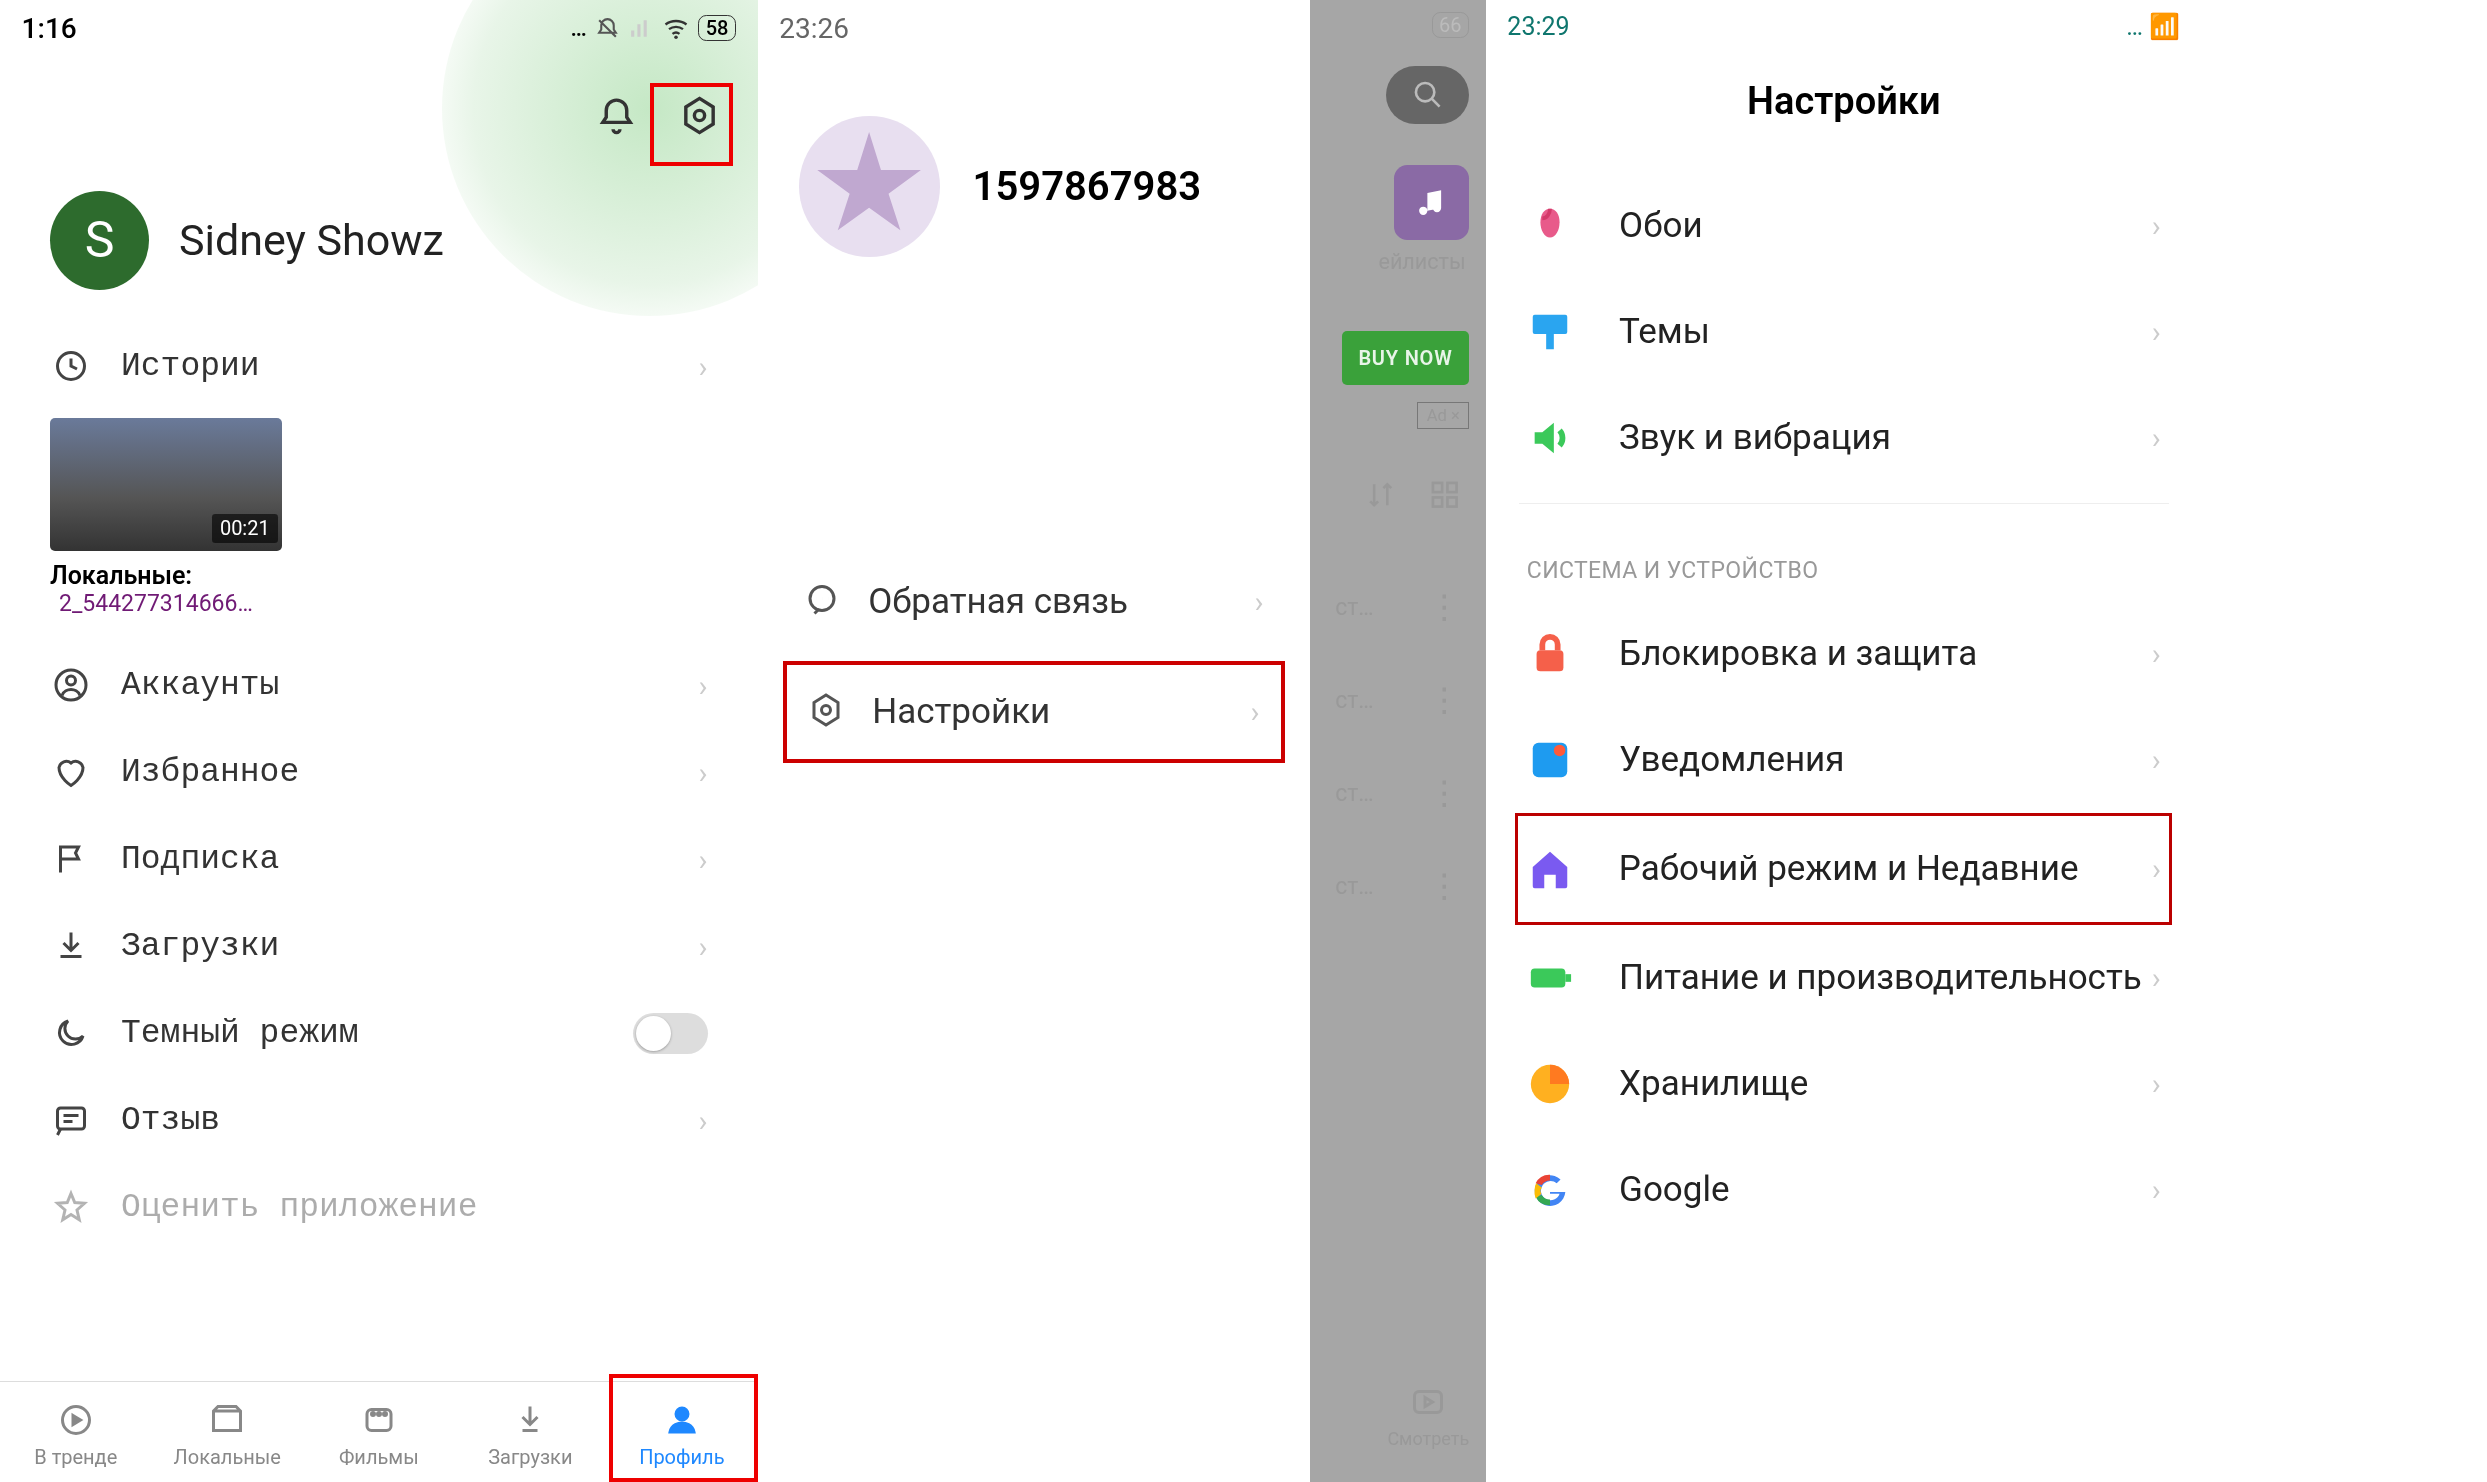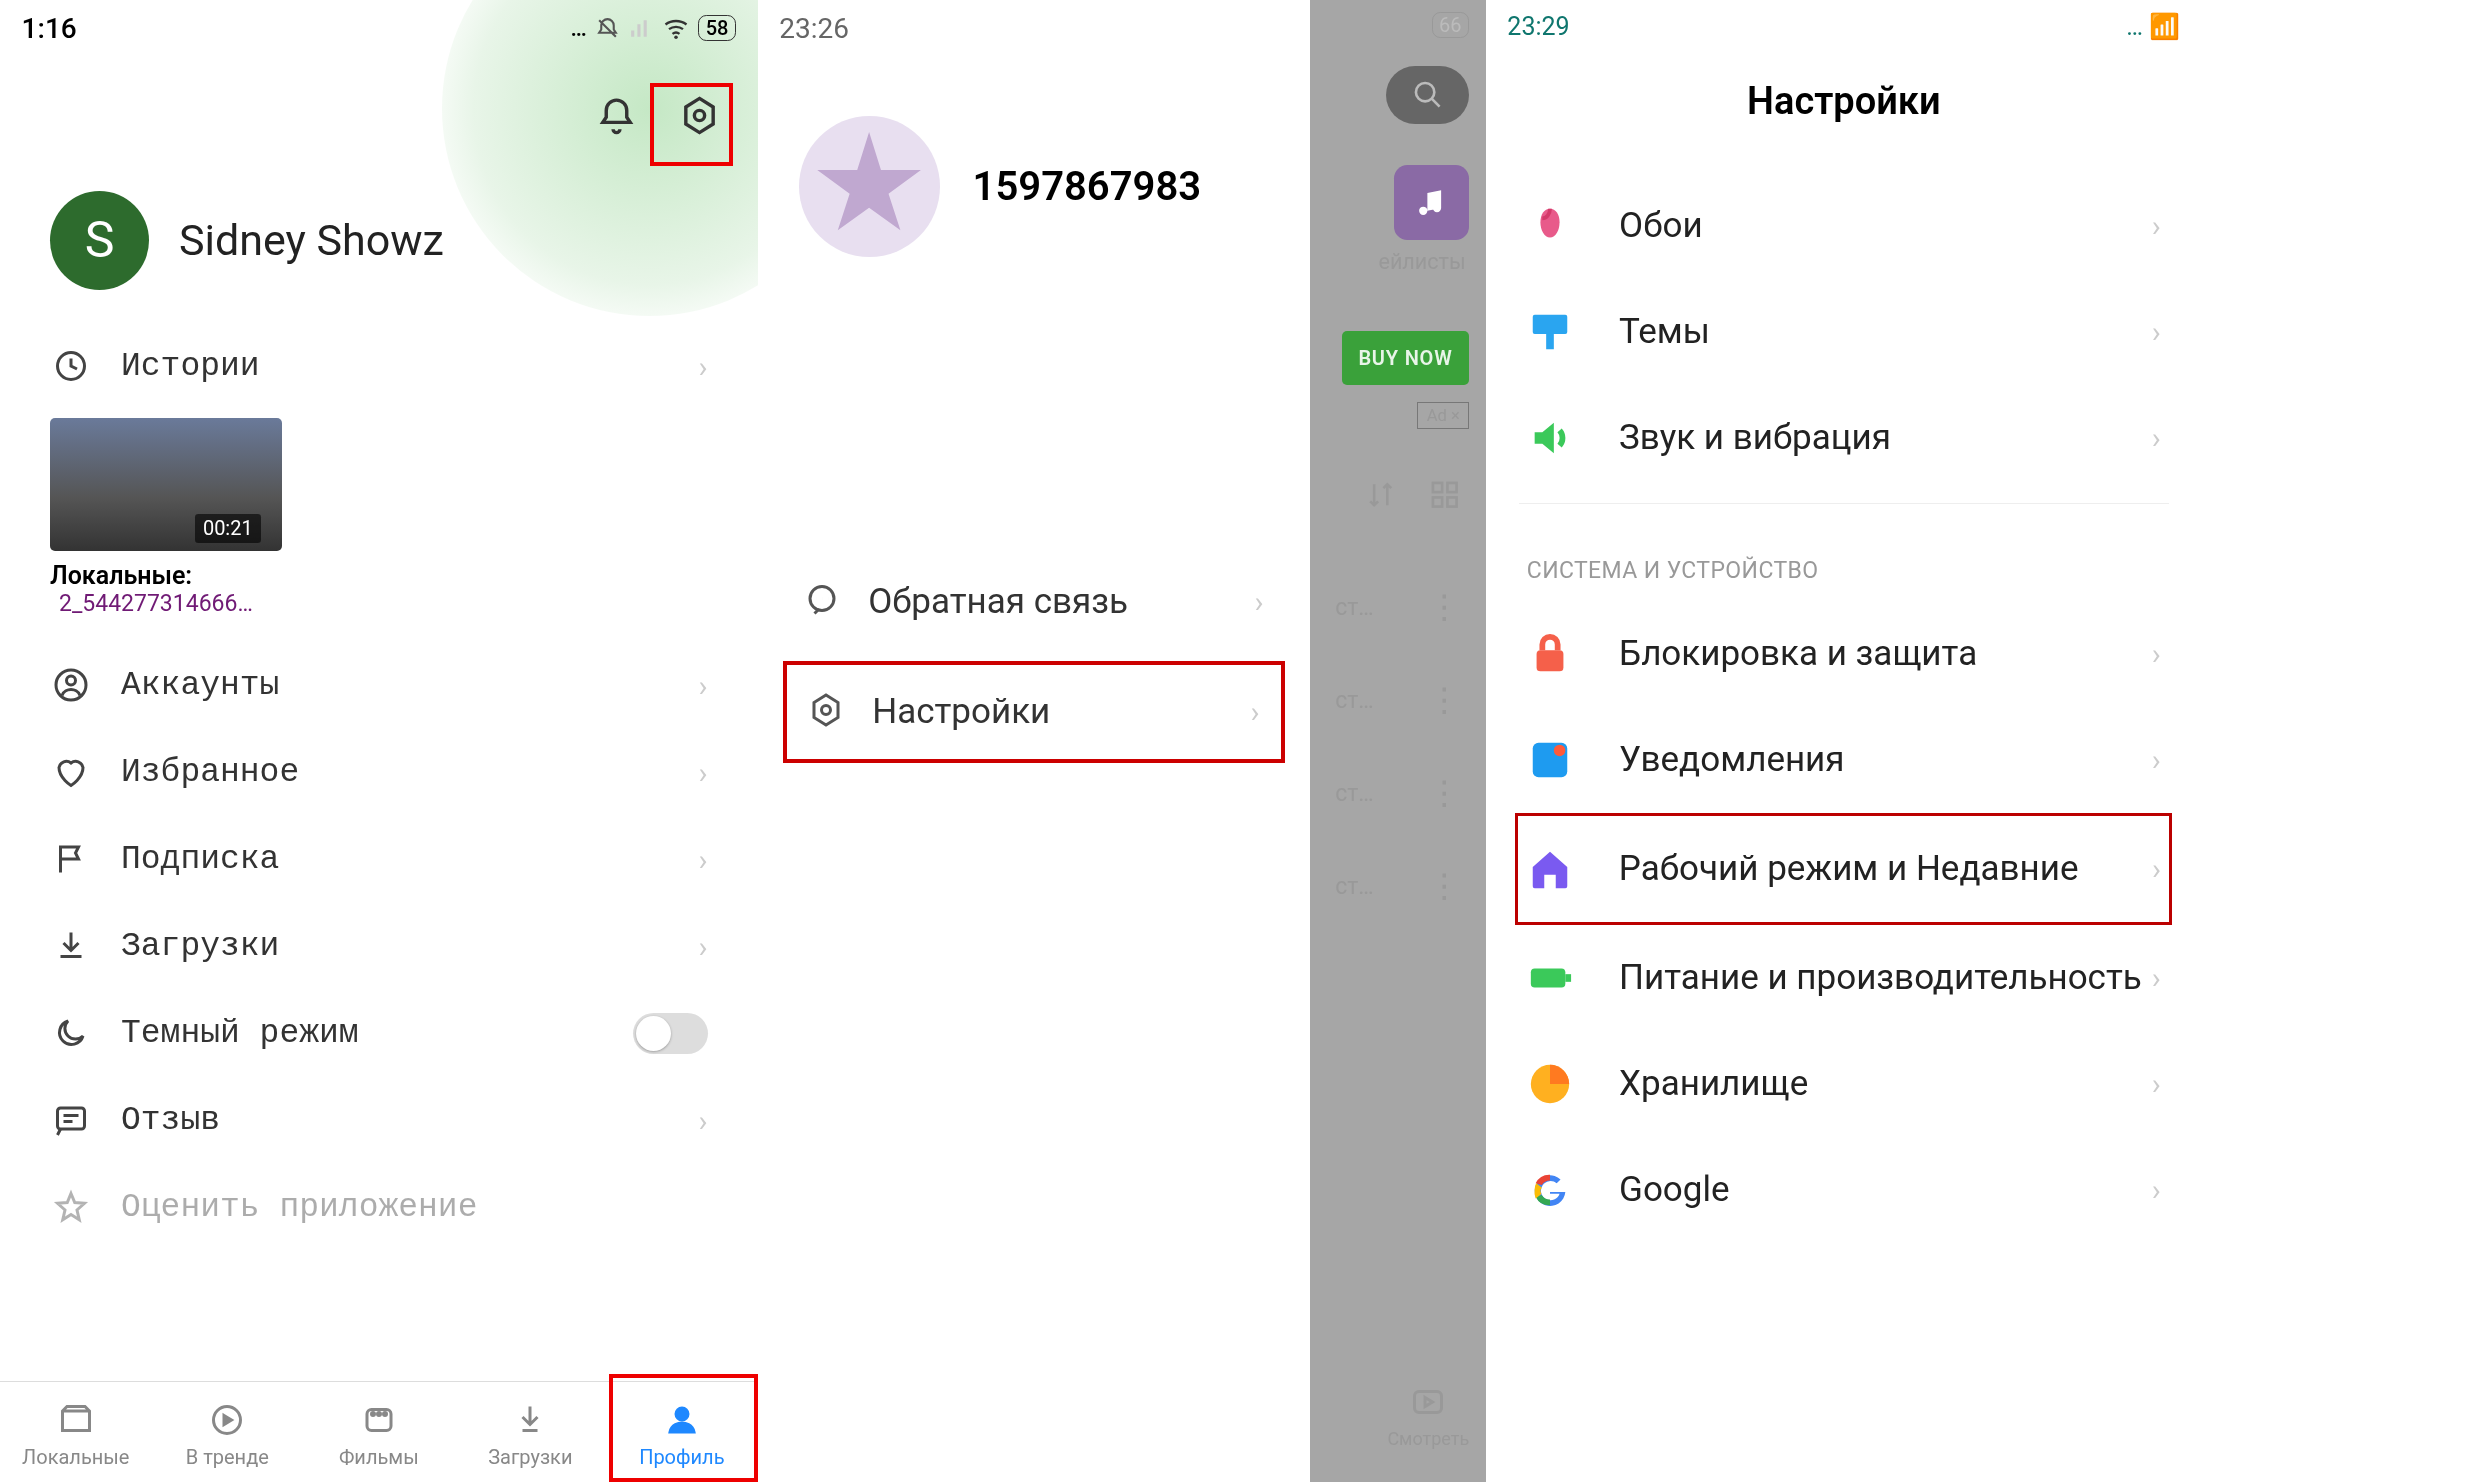--- a/index.html
+++ b/index.html
@@ -28,21 +28,21 @@
 
 .menu-list { padding:0 25px; }
 .menu-item { display:flex; align-items:center; padding:23px 25px; }
 .menu-ico { width:41px; height:41px; margin-right:30px; display:flex; align-items:center; justify-content:center; }
 .menu-ico svg { width:36px; height:36px; fill:none; stroke:#444; stroke-width:2; }
 .menu-label { flex:1; font-size:33px; color:#333;font-family:Liberation Mono, monospace; }
 .chev { color:#ccc; font-size:30px; }
 
 .story-block { padding:8.3px 50px 25px; }
 .story-thumb { width:232px; height:133px; background:linear-gradient(180deg,#6a7a9a 0%,#555 60%,#333 100%); border-radius:5px; position:relative; }
-.story-dur { position:absolute; bottom:8.3px; right:21px; background:rgba(0,0,0,0.6); color:#fff; font-size:20px; padding:2.5px 8.3px; border-radius:3.3px; }
+.story-dur { position:absolute; bottom:8.3px; right:4px; background:rgba(0,0,0,0.6); color:#fff; font-size:20px; padding:2.5px 8.3px; border-radius:3.3px; }
 .story-caption { margin-top:10px; }
 .story-line1 { font-size:25px; font-weight:600; }
 .story-line2 { font-size:23px; color:#701a75;margin-left:9px; }
 
 .toggle { width:75px; height:41px; background:#ddd; border-radius:21px; position:relative; }
 .toggle:after { content:""; position:absolute; left:3.3px; top:3.3px; width:35px; height:35px; background:#fff; border-radius:50%; box-shadow:0 0.8px 2.5px rgba(0,0,0,0.3); }
 
 .bottom-nav { position:absolute; bottom:0; left:0; right:0; display:flex; border-top:0.8px solid #ddd; background:#fff; }
 .nav-item { flex:1; display:flex; flex-direction:column; align-items:center; justify-content:center; padding:20px 0 13.3px; gap:6.6px; }
 .nav-item svg { width:36px; height:36px; fill:none; stroke:#888; stroke-width:2; }
@@ -228,30 +228,30 @@
               <path d="M12 3l2.5 6 6.5.5-5 4.5 1.5 6.5L12 17l-5.5 3.5L8 14 3 9.5l6.5-.5z"></path>
             </svg>
           </div>
       <div class="menu-label">Оценить приложение</div>
     </div>
   </div>
 
   <div class="bottom-nav">
     <div class="nav-item">
       <svg viewBox="0 0 24 24">
-            <path d="M3 6l3-3h12l3 3v13H3zM3 6h18"></path>
-          </svg>
-      <span class="nav-label">Локальные</span>
-    </div>
-    <div class="nav-item">
-      <svg viewBox="0 0 24 24">
             <circle cx="12" cy="12" r="9"></circle>
             <path d="M10 9l5 3-5 3z" fill="#888"></path>
           </svg>
       <span class="nav-label">В тренде</span>
+    </div>
+    <div class="nav-item">
+      <svg viewBox="0 0 24 24">
+            <path d="M3 6l3-3h12l3 3v13H3zM3 6h18"></path>
+          </svg>
+      <span class="nav-label">Локальные</span>
     </div>
     <div class="nav-item">
       <svg viewBox="0 0 24 24">
             <rect x="4" y="5" width="16" height="14" rx="3"></rect>
             <circle cx="8" cy="8" r="1" fill="#888"></circle>
             <circle cx="12" cy="8" r="1" fill="#888"></circle>
             <circle cx="16" cy="8" r="1" fill="#888"></circle>
           </svg>
       <span class="nav-label">Фильмы</span>
     </div>

